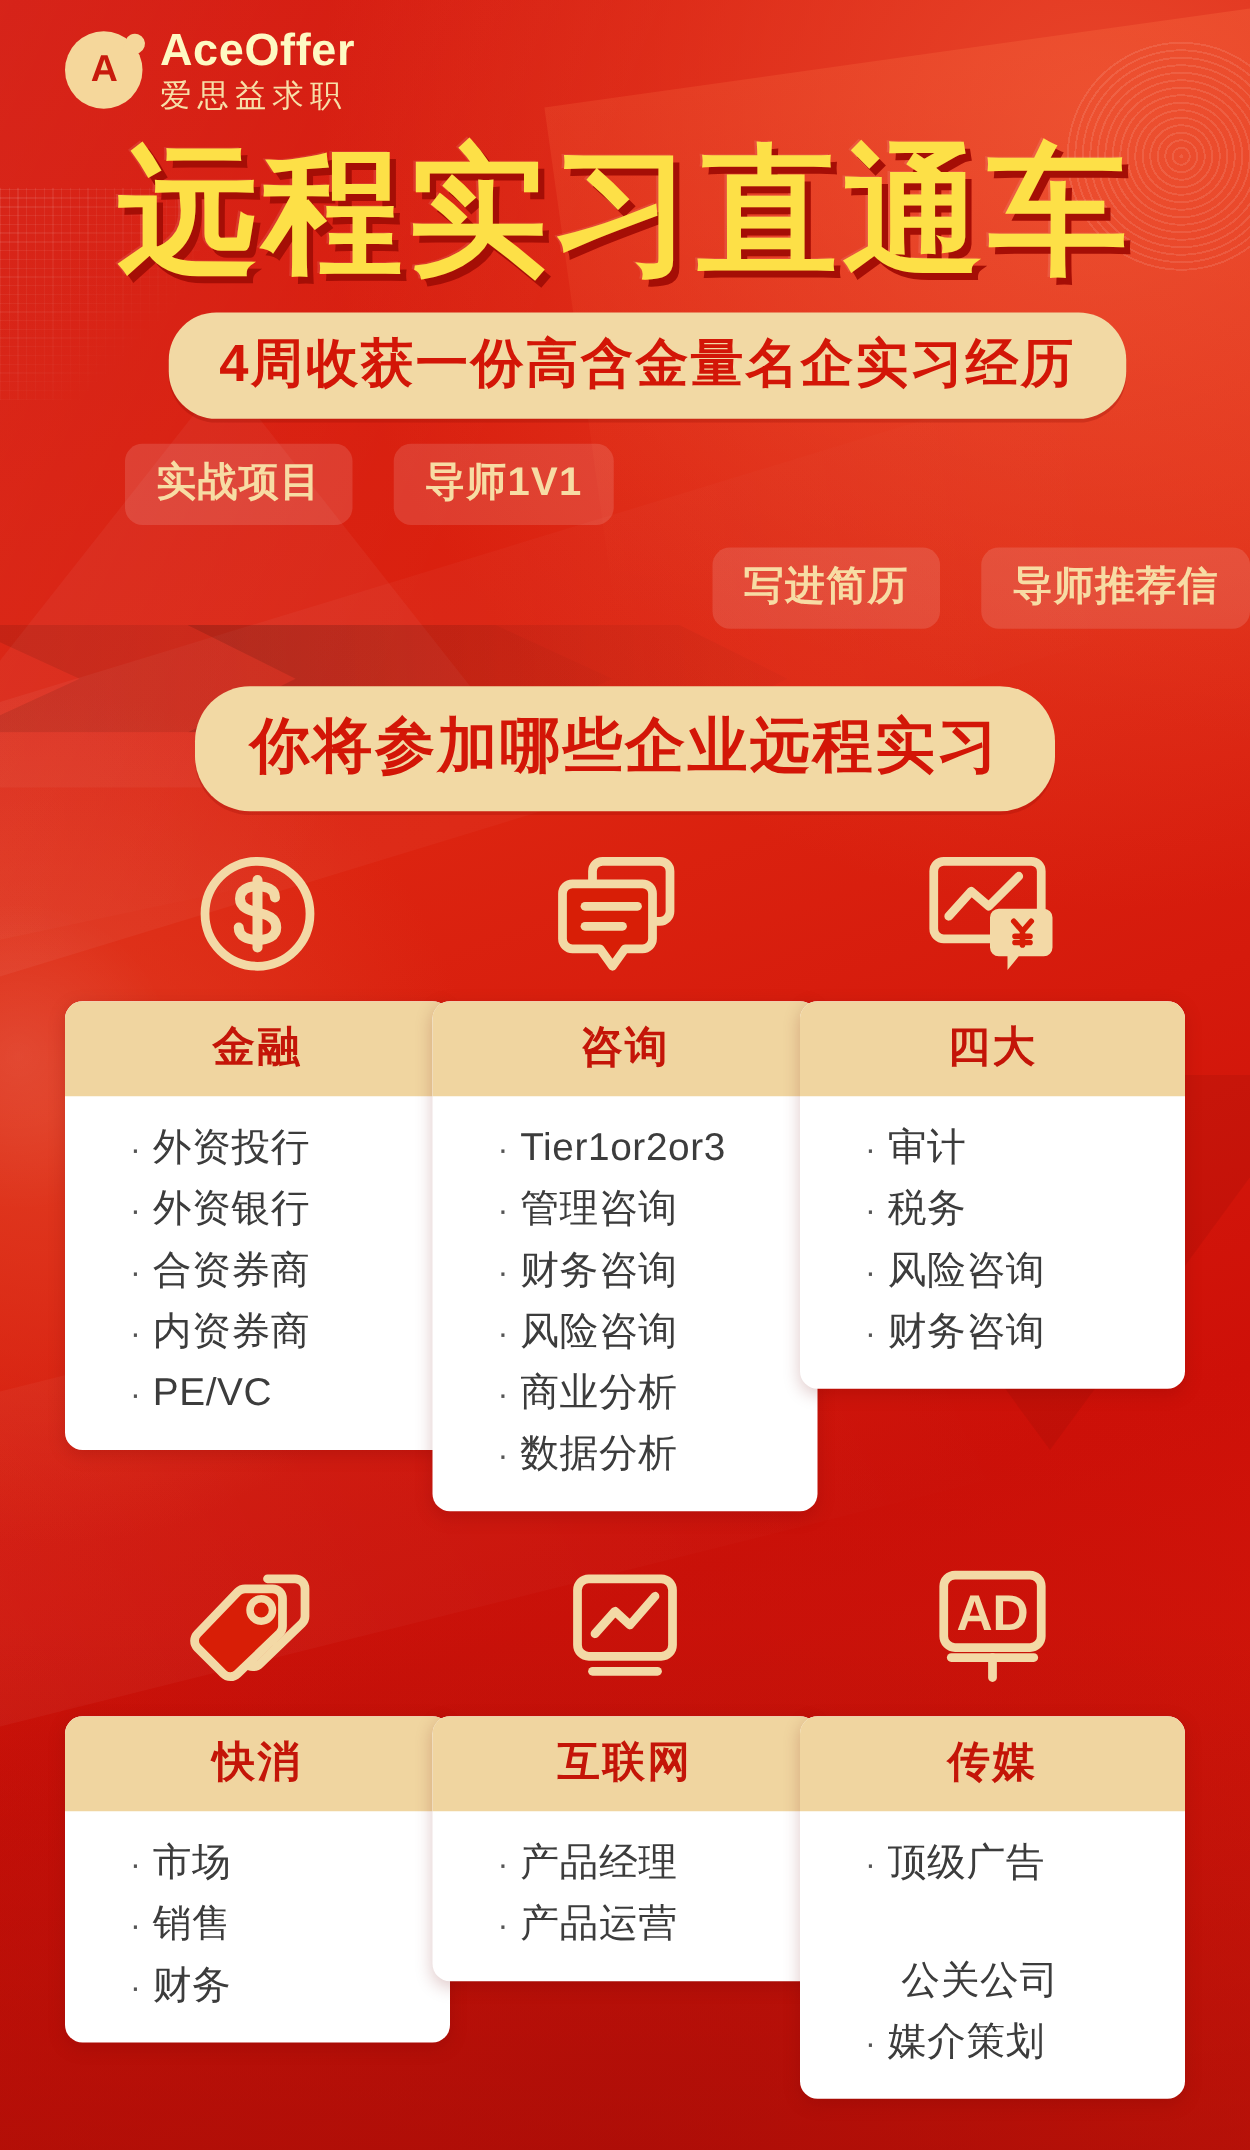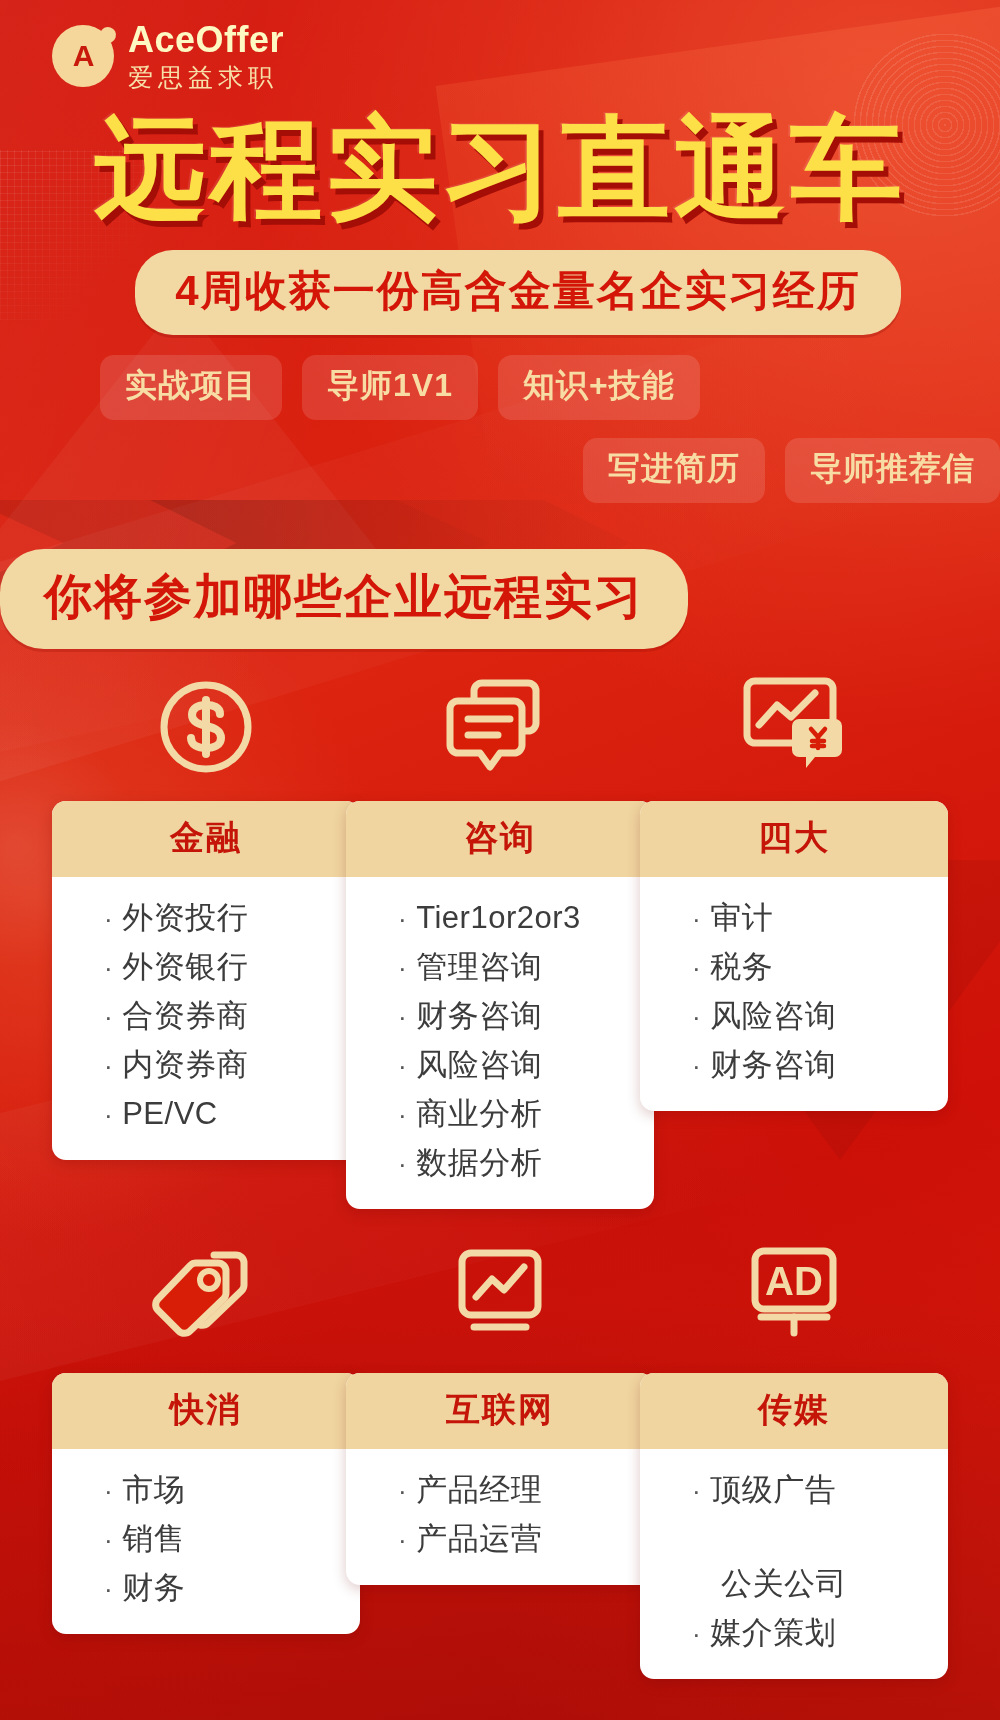--- a/index.html
+++ b/index.html
@@ -122,48 +122,48 @@
   
   .subtitle-wrap { display:flex; justify-content:center; margin-top:16px;padding-left:36px; }
   .subtitle {
     background:#F2D9A4; color:#D31607;
     font-size:42px; font-weight:bold; letter-spacing:2px;
     padding:13px 40px 16px; border-radius:38px;
     box-shadow:0 3px 0 rgba(140,10,4,.25);
   }
 
   
-  .tags-row { display:flex; gap:20px; margin-top:20px; }
+  .tags-row { display:flex; gap:33px; margin-top:20px; }
   .tags-row.r1 { padding-left:100px; }
   .tags-row.r2 { padding-left:318px; margin-top:18px;justify-content:flex-end; }
   .tag {
     background:rgba(255,255,255,.13);
     color:#F7DCA4; font-size:32px; font-weight:bold;
     padding:9px 25px 12px; border-radius:14px; letter-spacing:1px;
     white-space:nowrap;
   }
 
   
-  .section-wrap { display:flex; justify-content:flex-start; margin-top:46px; }
+  .section-wrap { display:flex; justify-content:center; margin-top:46px; }
   .section-header {
     background:#F2D9A4; color:#D31607;
     font-size:48px; font-weight:bold; letter-spacing:2px;
     padding:16px 44px 20px; border-radius:44px;
     box-shadow:0 3px 0 rgba(140,10,4,.22);
   }
 
   
   .grid {
     display:grid; grid-template-columns:repeat(3,276px);
     justify-content:center; column-gap:18px;
     margin-top:26px;
   }
   .grid.row2 { margin-top:38px; }
   .col { display:flex; flex-direction:column; align-items:center; }
-  .icon-box { height:112px; display:flex; align-items:flex-start; justify-content:center; margin-bottom:14px; }
+  .icon-box { height:112px; display:flex; align-items:center; justify-content:center; margin-bottom:14px; }
   .card {
     width:308px; background:#fff; border-radius:14px; overflow:hidden;
     box-shadow:0 4px 14px rgba(110,6,3,.22);
   }
   .card-head {
     background:#F0D5A0; color:#C41508;
     font-size:34px; font-weight:bold; text-align:center;
     padding:14px 0 16px; letter-spacing:2px;
   }
   .card-body { padding:16px 0 22px 52px; }
@@ -208,21 +208,20 @@
 
   <div class="main-title">远程实习直通车</div>
 
   <div class="subtitle-wrap">
     <div class="subtitle">4周收获一份高含金量名企实习经历</div>
   </div>
 
   <div class="tags-row r1">
     <div class="tag">实战项目</div>
     <div class="tag">导师1V1</div>
-    <div class="tag">知识+技能</div>
   </div>
   <div class="tags-row r2">
     <div class="tag">写进简历</div>
     <div class="tag">导师推荐信</div>
   </div>
 
   <div class="section-wrap">
     <div class="section-header">你将参加哪些企业远程实习</div>
   </div>
 

